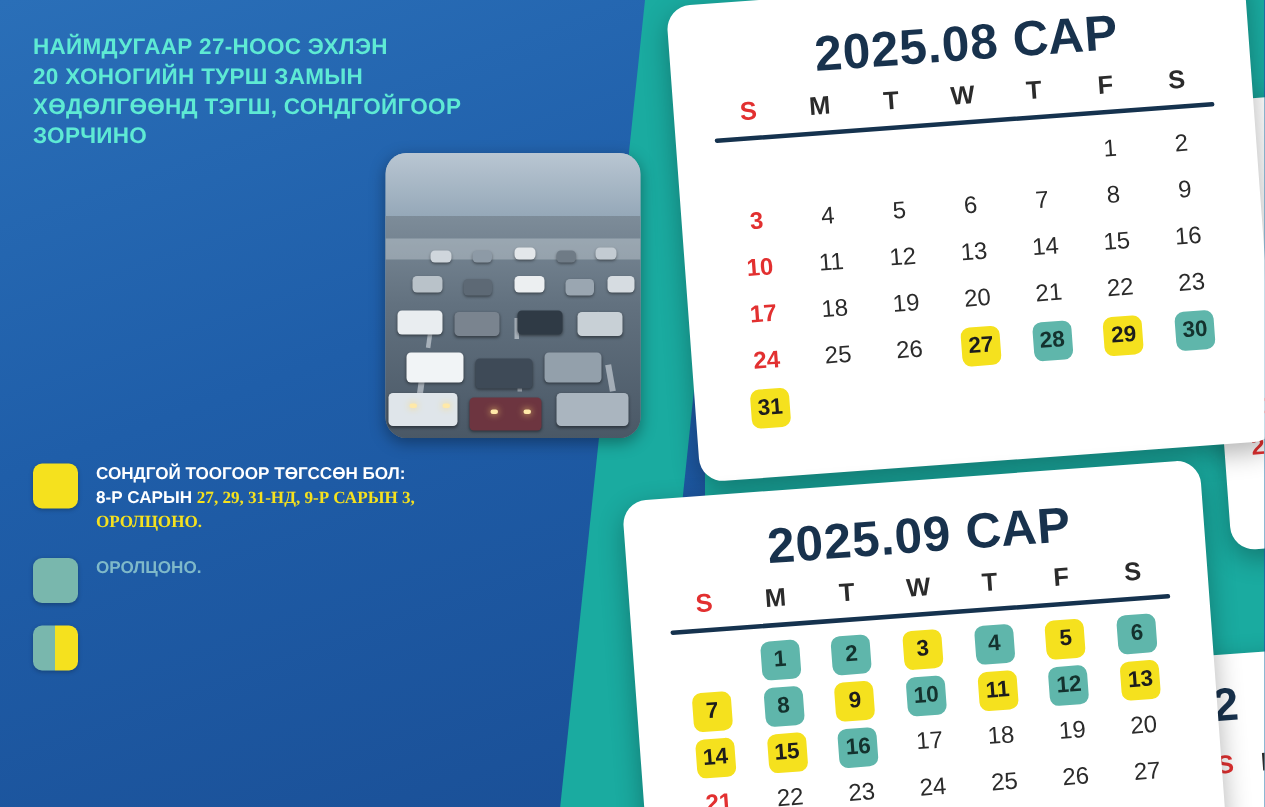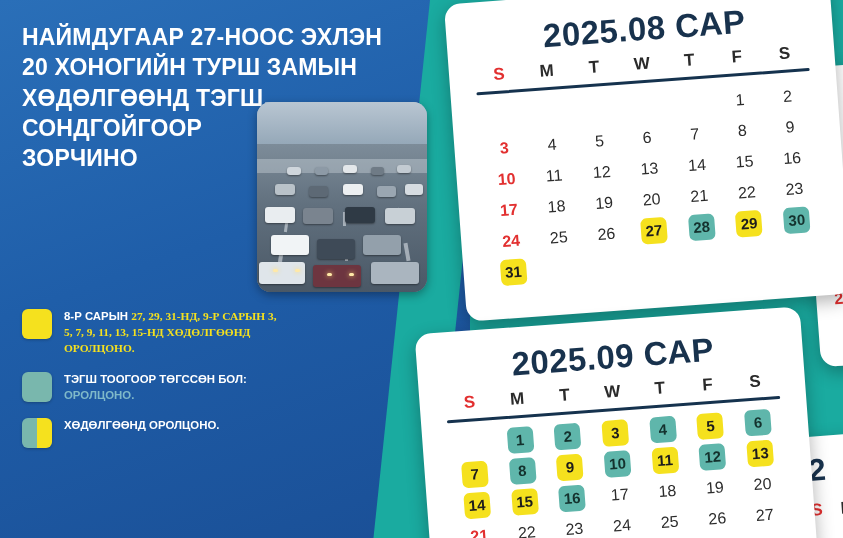--- a/index.html
+++ b/index.html
@@ -19,21 +19,21 @@
     background:#1aaba0;
   }
   #bg-teal-strip{
     position:absolute;left:430px;top:0;width:60px;height:538px;
     background:#1aaba0;transform:skewX(-6deg);transform-origin:top left;
   }
 
   
   #headline{
     position:absolute;left:22px;top:22px;width:430px;
-    color:#ffffff;font-weight:bold;font-size:23px;line-height:1.32;
+    color:#5eead4;font-weight:bold;font-size:15px;line-height:1.32;
     letter-spacing:.2px;text-transform:uppercase;
     white-space:pre-line;
   }
 
   
   #photo{
     position:absolute;left:257px;top:102px;width:170px;height:190px;
     border-radius:14px;overflow:hidden;
     box-shadow:0 3px 10px rgba(0,0,0,.35);
     background:#9fb3c4;
@@ -176,40 +176,38 @@
   <div class="head" style="left:38px;top:88%;"></div>
   <div class="head" style="left:70px;top:90%;"></div>
   <div class="head" style="left:92px;top:90%;"></div>
 </div>
 
 <div id="legend">
 
   <div class="legend-row">
     <div class="swatch sw-yellow"></div>
     <div class="legend-text">
+      <div class="lt-white">СОНДГОЙ ТООГООР ТӨГССӨН БОЛ:</div>
       <div>
         <span class="lt-white">8-Р САРЫН </span><span class="lt-yellow">27, 29, 31-НД, 9-Р САРЫН 3,</span>
       </div>
-      <div class="lt-yellow">5, 7, 9, 11, 13, 15-НД ХӨДӨЛГӨӨНД</div>
       <div class="lt-yellow">ОРОЛЦОНО.</div>
     </div>
   </div>
 
   <div class="legend-row">
     <div class="swatch sw-teal"></div>
     <div class="legend-text">
-      <div class="lt-white">ТЭГШ ТООГООР ТӨГССӨН БОЛ:</div>
       <div class="lt-muted">ОРОЛЦОНО.</div>
     </div>
   </div>
 
   <div class="legend-row">
     <div class="swatch sw-split"></div>
     <div class="legend-text">
-      <div class="lt-white">ХӨДӨЛГӨӨНД ОРОЛЦОНО.</div>
     </div>
   </div>
 
 </div>
 
 <div class="cal" id="cal-edge1">
   <div class="inner">
     <div class="edge-title">&nbsp;</div>
     <div class="edge-col">
       <div>1</div>

